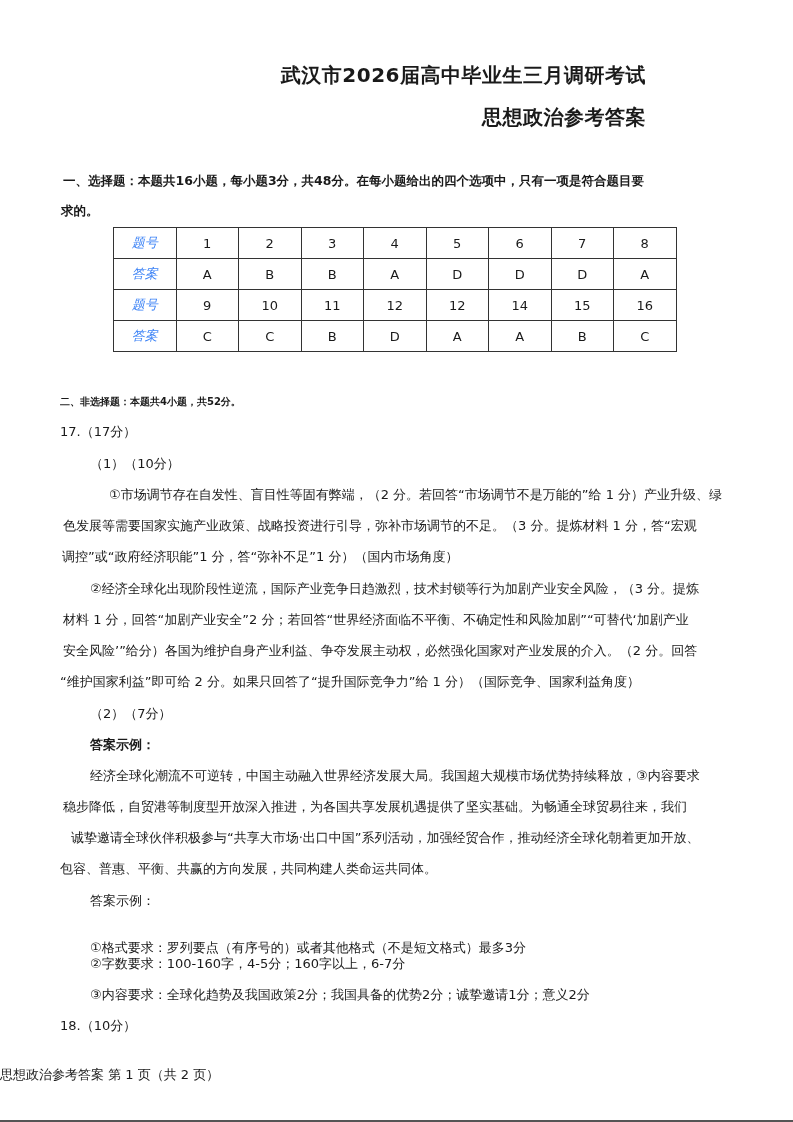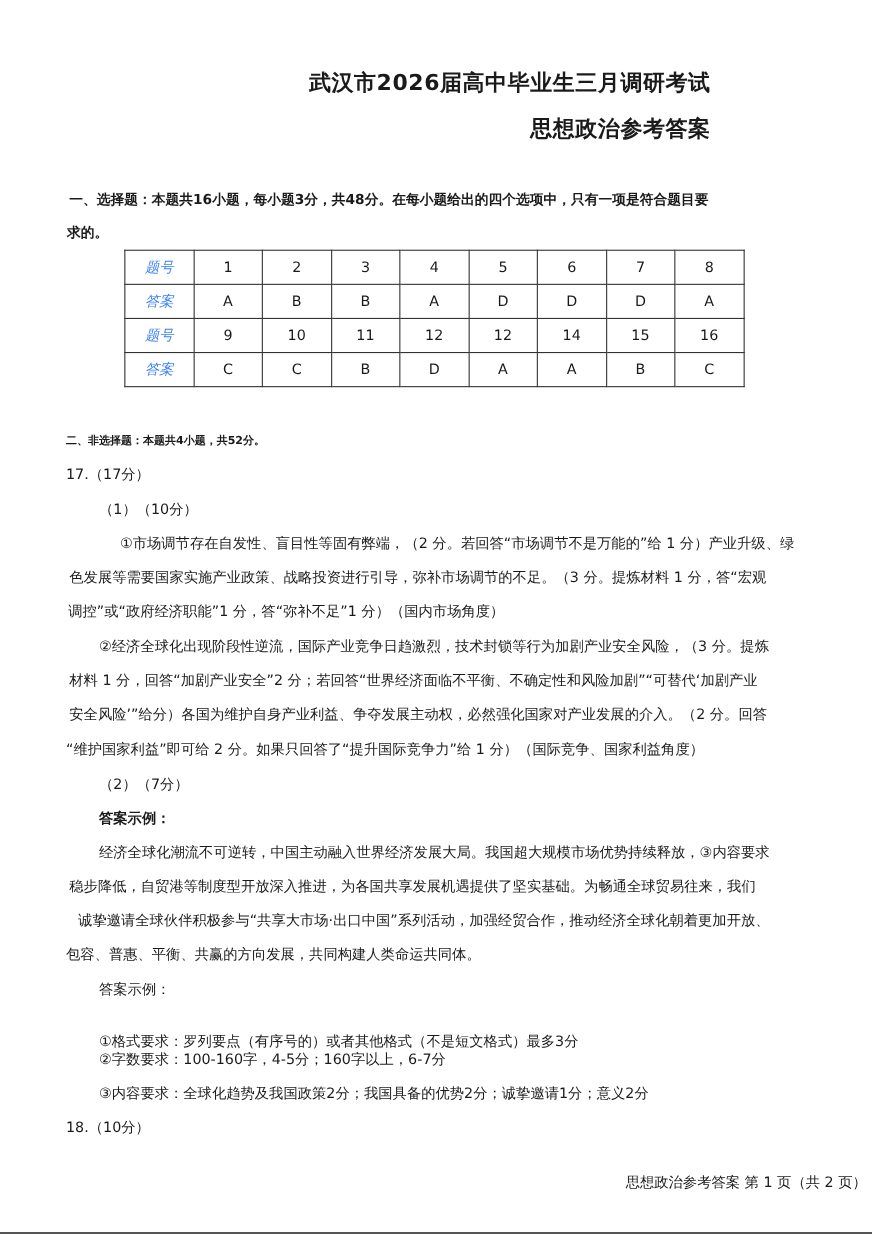--- a/index.html
+++ b/index.html
@@ -8,21 +8,21 @@
   .title { position: absolute; left: 0; width: 646px; text-align: right;
            font-family: "DejaVu Sans", sans-serif; font-size: 20px; font-weight: bold; letter-spacing: 0.5px; }
   #t1 { top: 62px; }
   #t2 { top: 104px; }
   .line { position: absolute; font-size: 13px; white-space: nowrap; line-height: 18px; }
   .bold { font-weight: bold; }
   table.ans { position: absolute; left: 113px; top: 227px; border-collapse: collapse; }
   table.ans td { border: 1.5px solid #333; width: 61.5px; height: 30px; text-align: center;
                  font-size: 13px; padding: 0; }
   table.ans td.head { color: #3b82f6; font-style: italic; }
-  .footer { position: absolute; top: 1066px; left: 0; width: 788px; text-align: right; font-size: 13px; }
+  .footer { position: absolute; top: 1066px; left: 0; width: 788px; text-align: left; font-size: 13px; }
   .bottom-bar { position: absolute; left: 0; top: 1120px; width: 793px; height: 2px; background: #555; }
 </style>
 </head>
 <body>
 
 <div>
   <div class="title" id="t1">武汉市2026届高中毕业生三月调研考试</div>
   <div class="title" id="t2">思想政治参考答案</div>
 
   <div class="line bold" style="left:63px;top:172px;font-size:12.5px;">一、选择题：本题共16小题，每小题3分，共48分。在每小题给出的四个选项中，只有一项是符合题目要</div>

